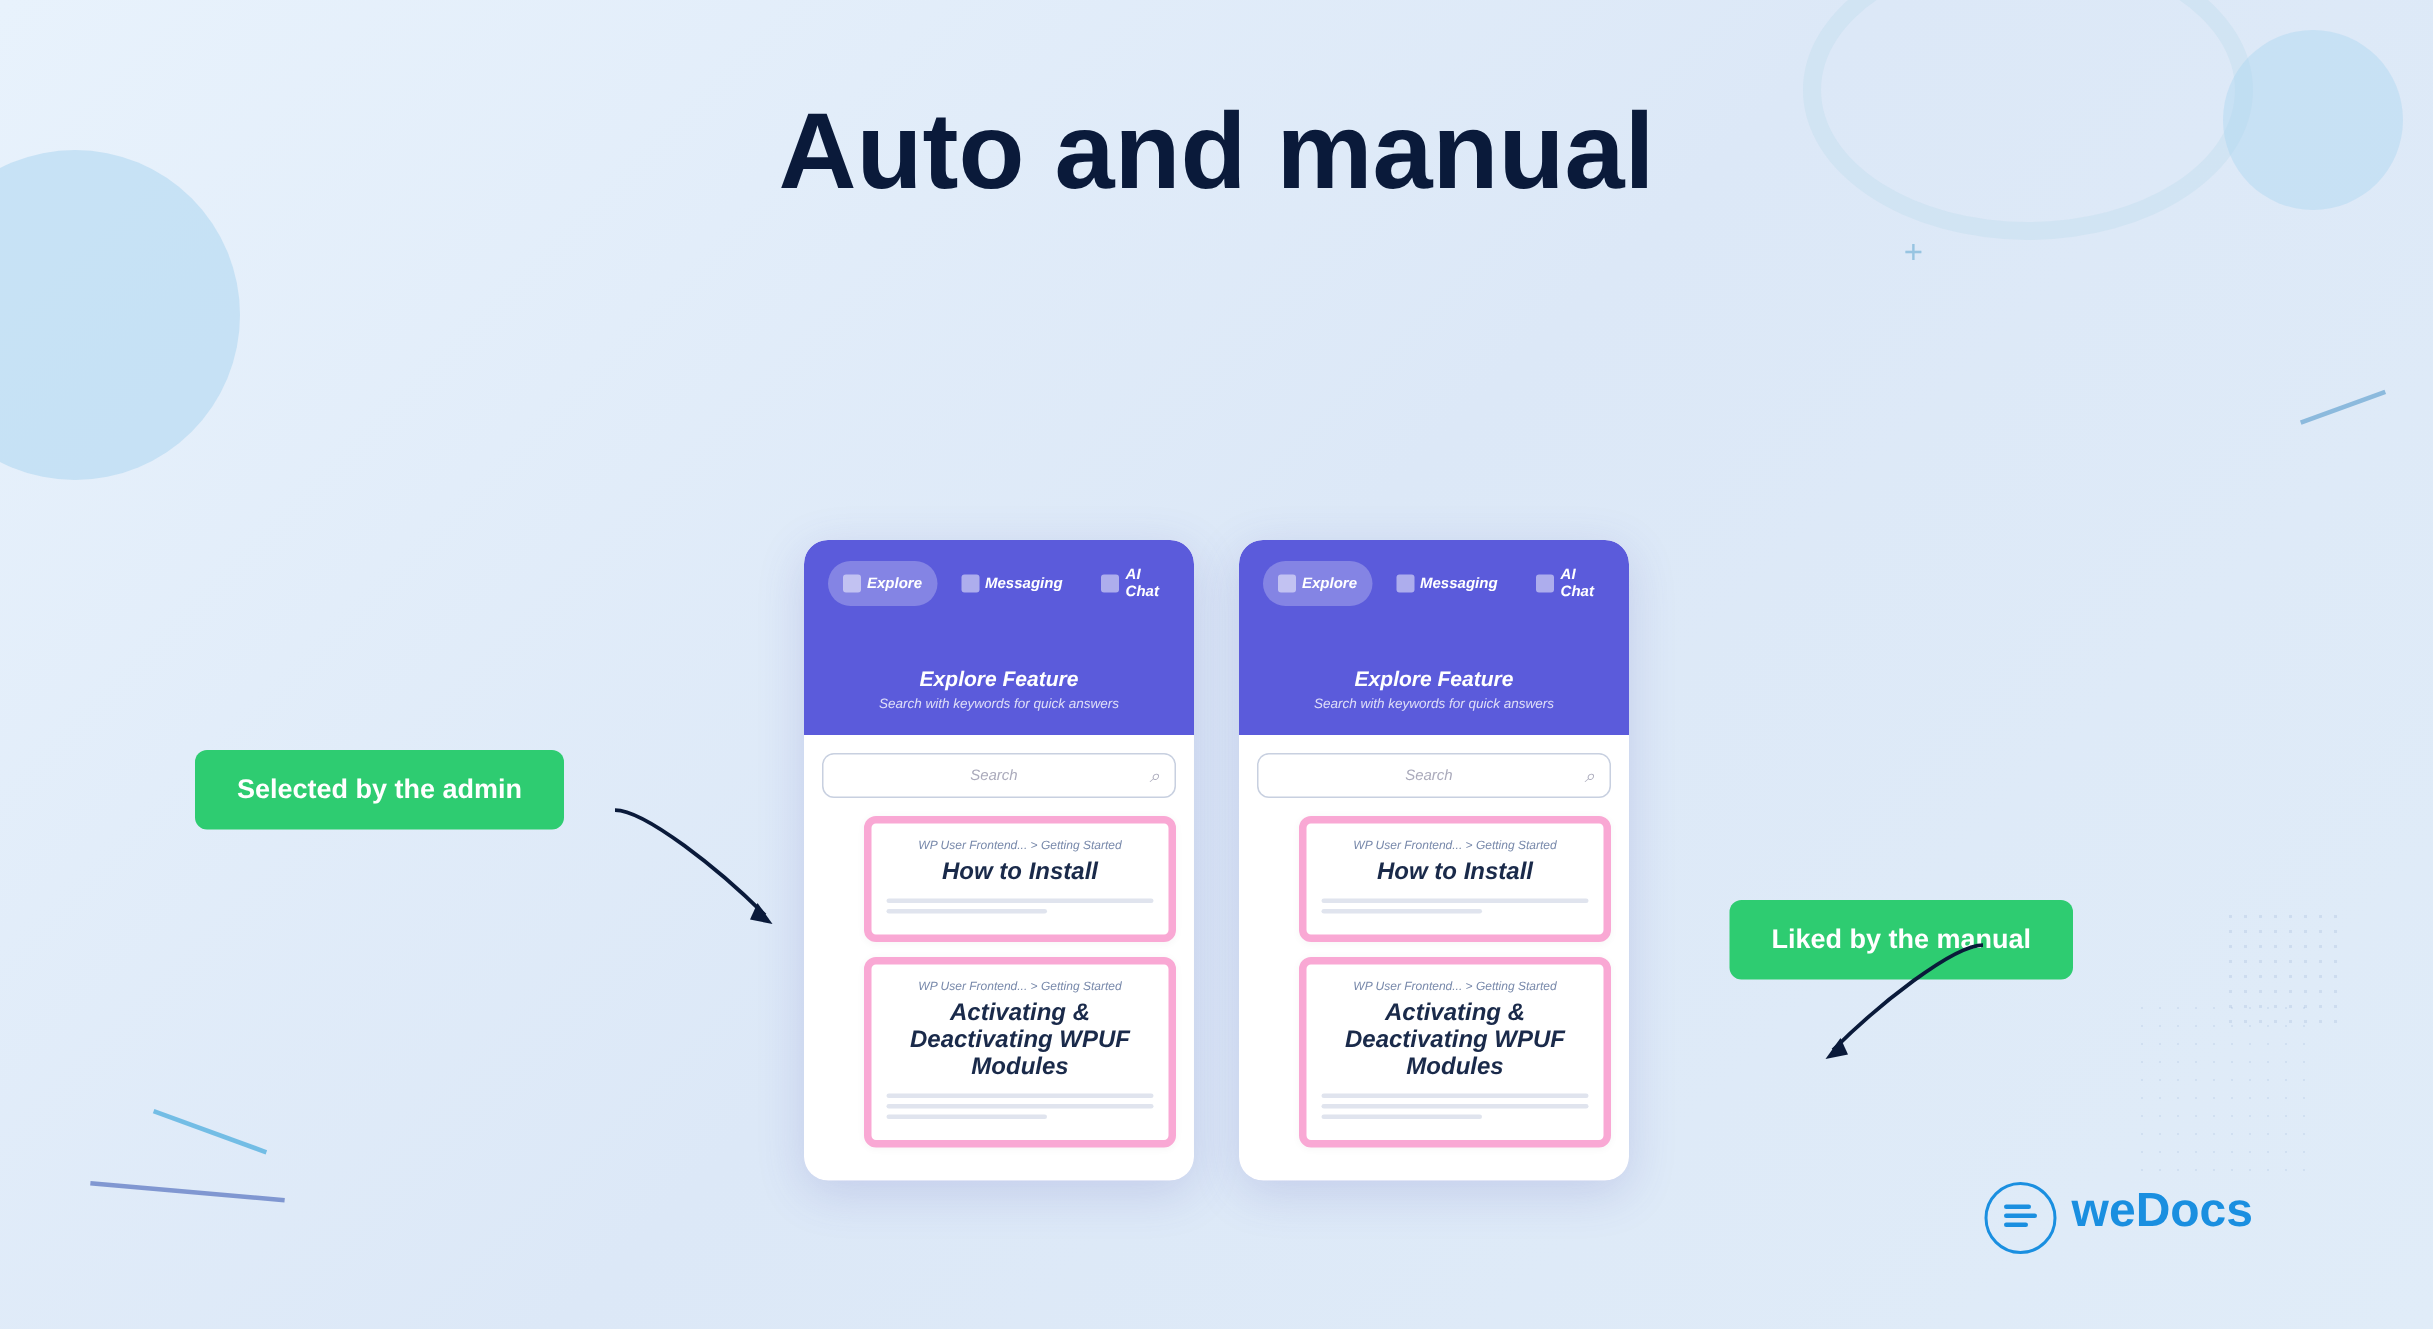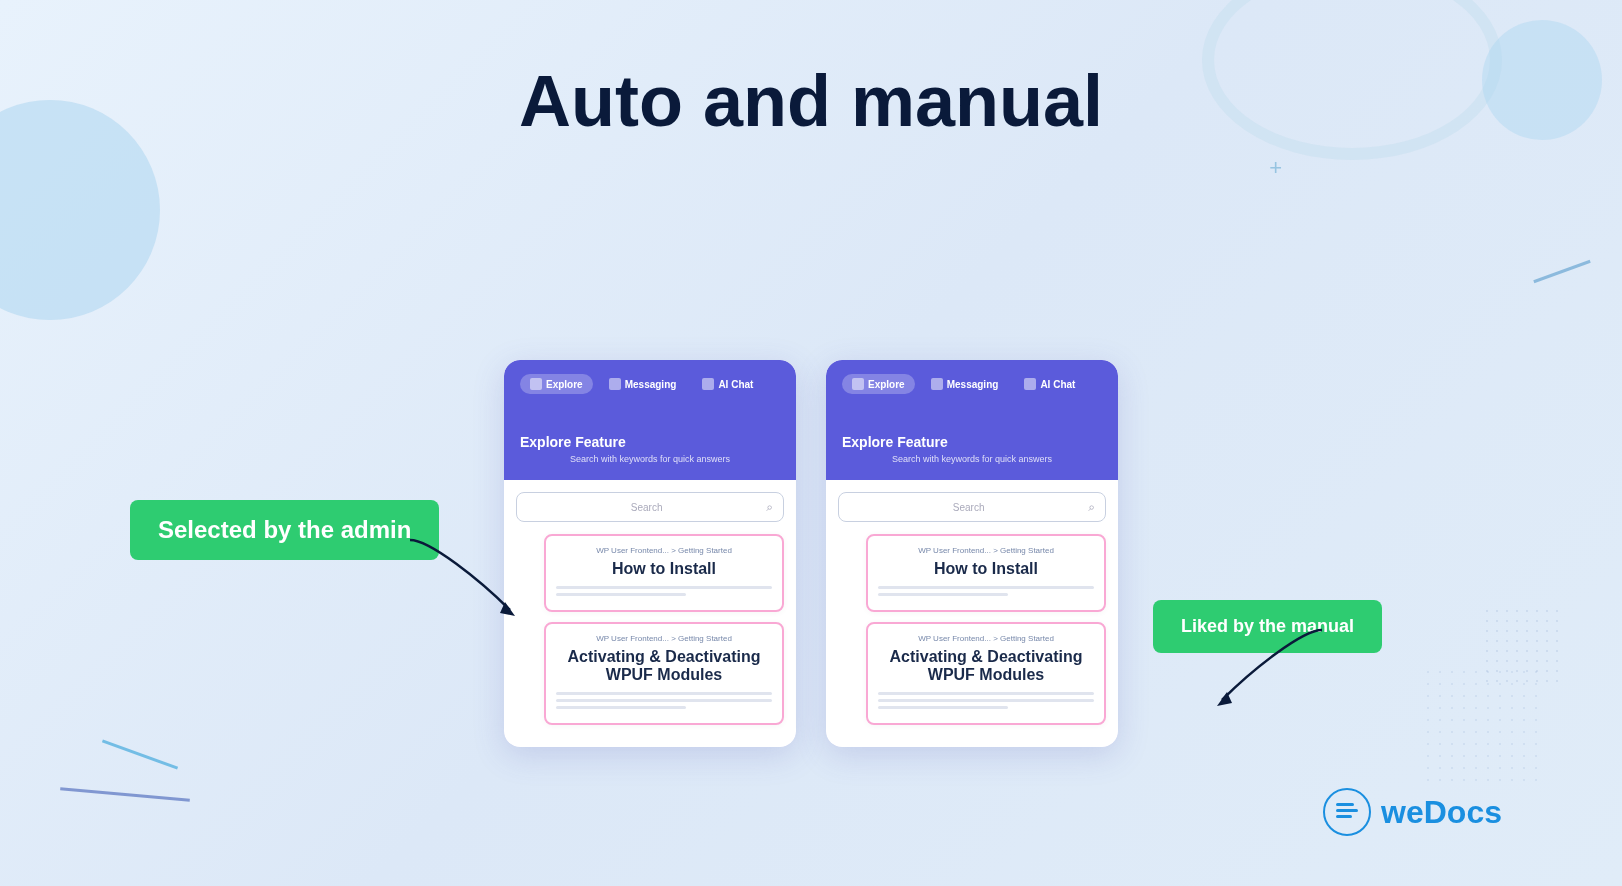--- a/index.html
+++ b/index.html
@@ -138,25 +138,26 @@
       top: 360px;
       left: 50%;
       transform: translateX(-50%);
       display: flex;
       gap: 30px;
       z-index: 10;
     }
 
     
     .ui-card {
-      width: 292px;
+      width: 260px;
       background: #e8e8f8;
       border-radius: 16px;
       overflow: hidden;
       box-shadow: 0 8px 32px rgba(80, 80, 180, 0.18);
+      font-style: italic;
     }
 
     .card-header {
       background: #5b5bdb;
       padding: 14px 16px 16px;
       border-radius: 16px 16px 0 0;
     }
 
     .card-tabs {
       display: flex;
@@ -184,20 +185,21 @@
       height: 12px;
       border-radius: 2px;
       background: rgba(255,255,255,0.5);
       flex-shrink: 0;
     }
 
     .card-header-title {
       color: white;
       font-size: 14px;
       font-weight: 700;
+      text-align: center;
       margin-bottom: 4px;
       margin-top: 40px;
     }
 
     .card-header-sub {
       color: rgba(255,255,255,0.8);
       font-size: 9px;
       text-align: center;
     }
 
@@ -224,21 +226,21 @@
       color: #aab;
     }
 
     .card-search-icon {
       color: #aab;
       font-size: 12px;
     }
 
     .card-item {
       background: white;
-      border: 2px solid #f9a8d4;
+      border: 5px solid #f9a8d4;
       border-radius: 8px;
       padding: 10px 10px 14px;
       margin-bottom: 10px;
       box-shadow: 0 1px 6px rgba(0,0,0,0.04);
       margin-left: 28px;
     }
 
     .card-item-breadcrumb {
       font-size: 8px;
       color: #7788aa;
@@ -268,21 +270,21 @@
       width: 60%;
     }
 
     
     .label-selected {
       position: absolute;
       top: 500px;
       left: 130px;
       background: #2ecc71;
       color: white;
-      font-size: 24px;
+      font-size: 18px;
       font-weight: 700;
       padding: 16px 28px;
       border-radius: 8px;
       white-space: nowrap;
       z-index: 20;
     }
 
     .label-liked {
       position: absolute;
       top: 600px;
@@ -311,21 +313,21 @@
       right: 290px;
       z-index: 20;
     }
 
     
     .wedocs-logo {
       position: absolute;
       bottom: 50px;
       right: 120px;
       display: flex;
-      align-items: center;
+      align-items: flex-start;
       gap: 10px;
       z-index: 20;
     }
 
     .wedocs-icon {
       width: 48px;
       height: 48px;
       border-radius: 50%;
       border: 2.5px solid #1a8fe0;
       display: flex;

